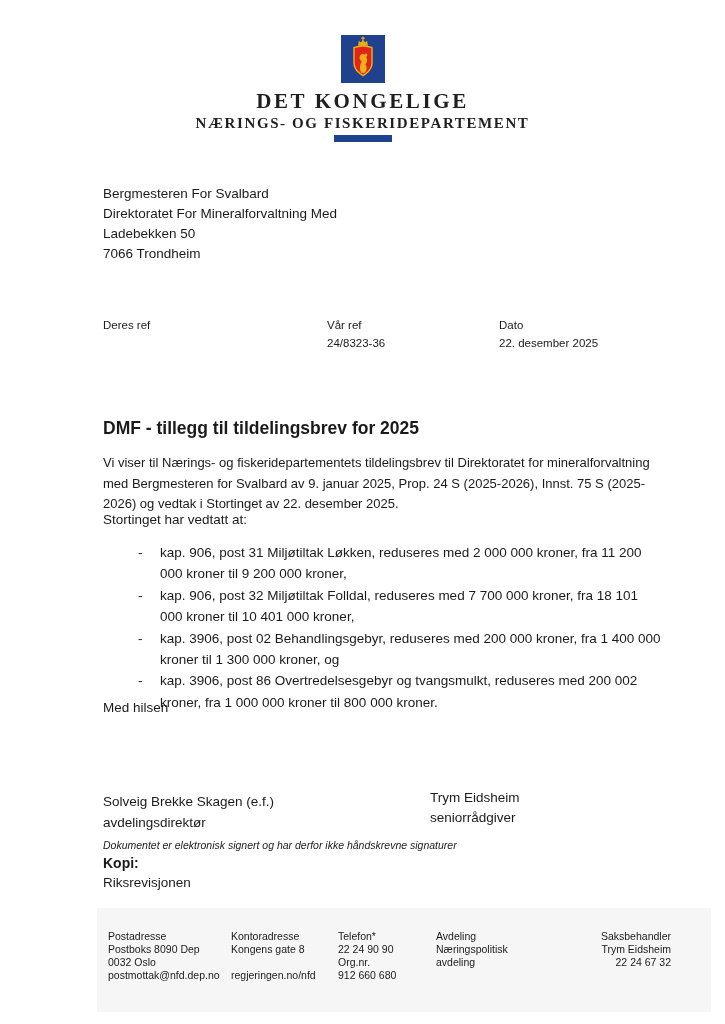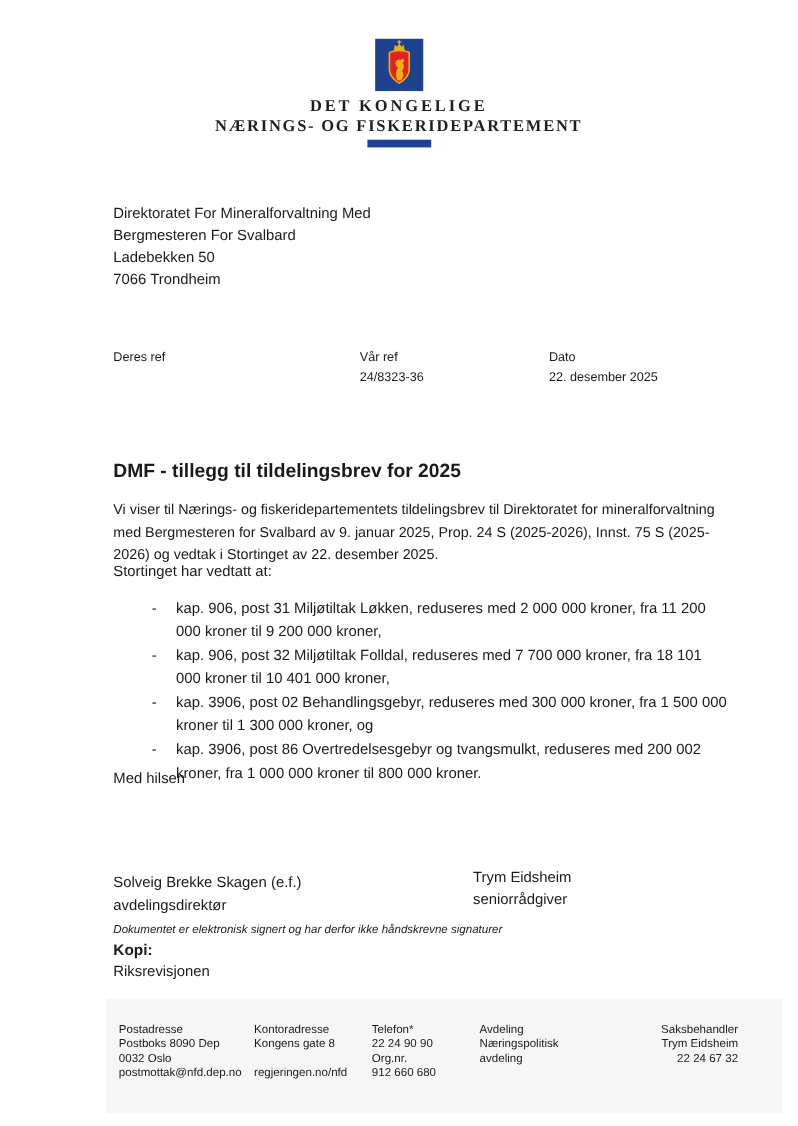--- a/index.html
+++ b/index.html
@@ -6,21 +6,21 @@
   .page{
     position:relative;width:725px;height:1024px;background:#ffffff;
     font-family:"Liberation Sans","DejaVu Sans",sans-serif;color:#1a1a1a;
     overflow:hidden;
   }
   
   .letterhead{position:absolute;top:35px;left:0;width:725px;text-align:center;}
   .crest{display:block;margin:0 auto;}
   .ministry-line1{
     font-family:"Liberation Serif","DejaVu Serif",serif;font-weight:700;
-    font-size:15px;letter-spacing:2.6px;margin-top:6px;color:#1f1f1f;
+    font-size:21px;letter-spacing:2.6px;margin-top:6px;color:#1f1f1f;
   }
   .ministry-line2{
     font-family:"Liberation Serif","DejaVu Serif",serif;font-weight:700;
     font-size:15px;letter-spacing:1.6px;margin-top:1px;color:#1f1f1f;
   }
   .crest-bar{width:58px;height:7px;background:#20418e;margin:3px auto 0;}
   
   .recipient{position:absolute;left:103px;top:184px;font-size:13.5px;line-height:20px;}
   
   .refs{position:absolute;top:318px;left:0;width:725px;font-size:11.5px;}
@@ -73,22 +73,22 @@
       <path d="M22 11 C27 11 31 12.6 31 12.6 L31 28 C31 36 22 40.6 22 40.6 C22 40.6 13 36 13 28 L13 12.6 C13 12.6 17 11 22 11 Z" fill="#e0231d" stroke="#eeb111" stroke-width="1.4"></path>
 
       <path d="M20 37.5 C18.3 33.5 18.8 29.5 20.8 26.3 C18.8 25.3 17.8 22.6 19.2 20.5 C20.2 19 22.2 18.6 23.4 19.8 C23.8 18.2 25.6 17.9 26.2 19.3 C26.7 20.4 26 21.5 25 22 C26.8 24.2 26.4 27.4 24.4 29.4 C26.2 31.6 26 34.8 24.2 37.2 C23 38.3 21 38.4 20 37.5 Z" fill="#eeb111"></path>
     </svg>
     <div class="ministry-line1">DET KONGELIGE</div>
     <div class="ministry-line2">NÆRINGS- OG FISKERIDEPARTEMENT</div>
     <div class="crest-bar"></div>
   </div>
 
   <div class="recipient">
+    <div>Bergmesteren For Svalbard</div>
     <div>Direktoratet For Mineralforvaltning Med</div>
-    <div>Bergmesteren For Svalbard</div>
     <div>Ladebekken 50</div>
     <div>7066 Trondheim</div>
   </div>
 
   <div class="refs">
     <div class="ref-col deres">
       <div class="ref-label">Deres ref</div>
       <div class="ref-value"></div>
     </div>
     <div class="ref-col vaar">
@@ -103,21 +103,21 @@
 
   <h1 class="title">DMF - tillegg til tildelingsbrev for 2025</h1>
 
   <p class="intro">Vi viser til Nærings- og fiskeridepartementets tildelingsbrev til Direktoratet for mineralforvaltning med Bergmesteren for Svalbard av 9. januar 2025, Prop. 24 S (2025-2026), Innst. 75 S (2025-2026) og vedtak i Stortinget av 22. desember 2025.</p>
 
   <div class="list-intro">Stortinget har vedtatt at:</div>
 
   <ul class="decisions">
     <li>kap. 906, post 31 Miljøtiltak Løkken, reduseres med 2 000 000 kroner, fra 11 200 000 kroner til 9 200 000 kroner,</li>
     <li>kap. 906, post 32 Miljøtiltak Folldal, reduseres med 7 700 000 kroner, fra 18 101 000 kroner til 10 401 000 kroner,</li>
-    <li>kap. 3906, post 02 Behandlingsgebyr, reduseres med 300 000 kroner, fra 1 500 000 kroner til 1 300 000 kroner, og</li>
+    <li>kap. 3906, post 02 Behandlingsgebyr, reduseres med 200 000 kroner, fra 1 400 000 kroner til 1 300 000 kroner, og</li>
     <li>kap. 3906, post 86 Overtredelsesgebyr og tvangsmulkt, reduseres med 200 002 kroner, fra 1 000 000 kroner til 800 000 kroner.</li>
   </ul>
 
   <div class="closing">Med hilsen</div>
 
   <div class="signer1">
     <div>Solveig Brekke Skagen (e.f.)</div>
     <div>avdelingsdirektør</div>
   </div>
 

